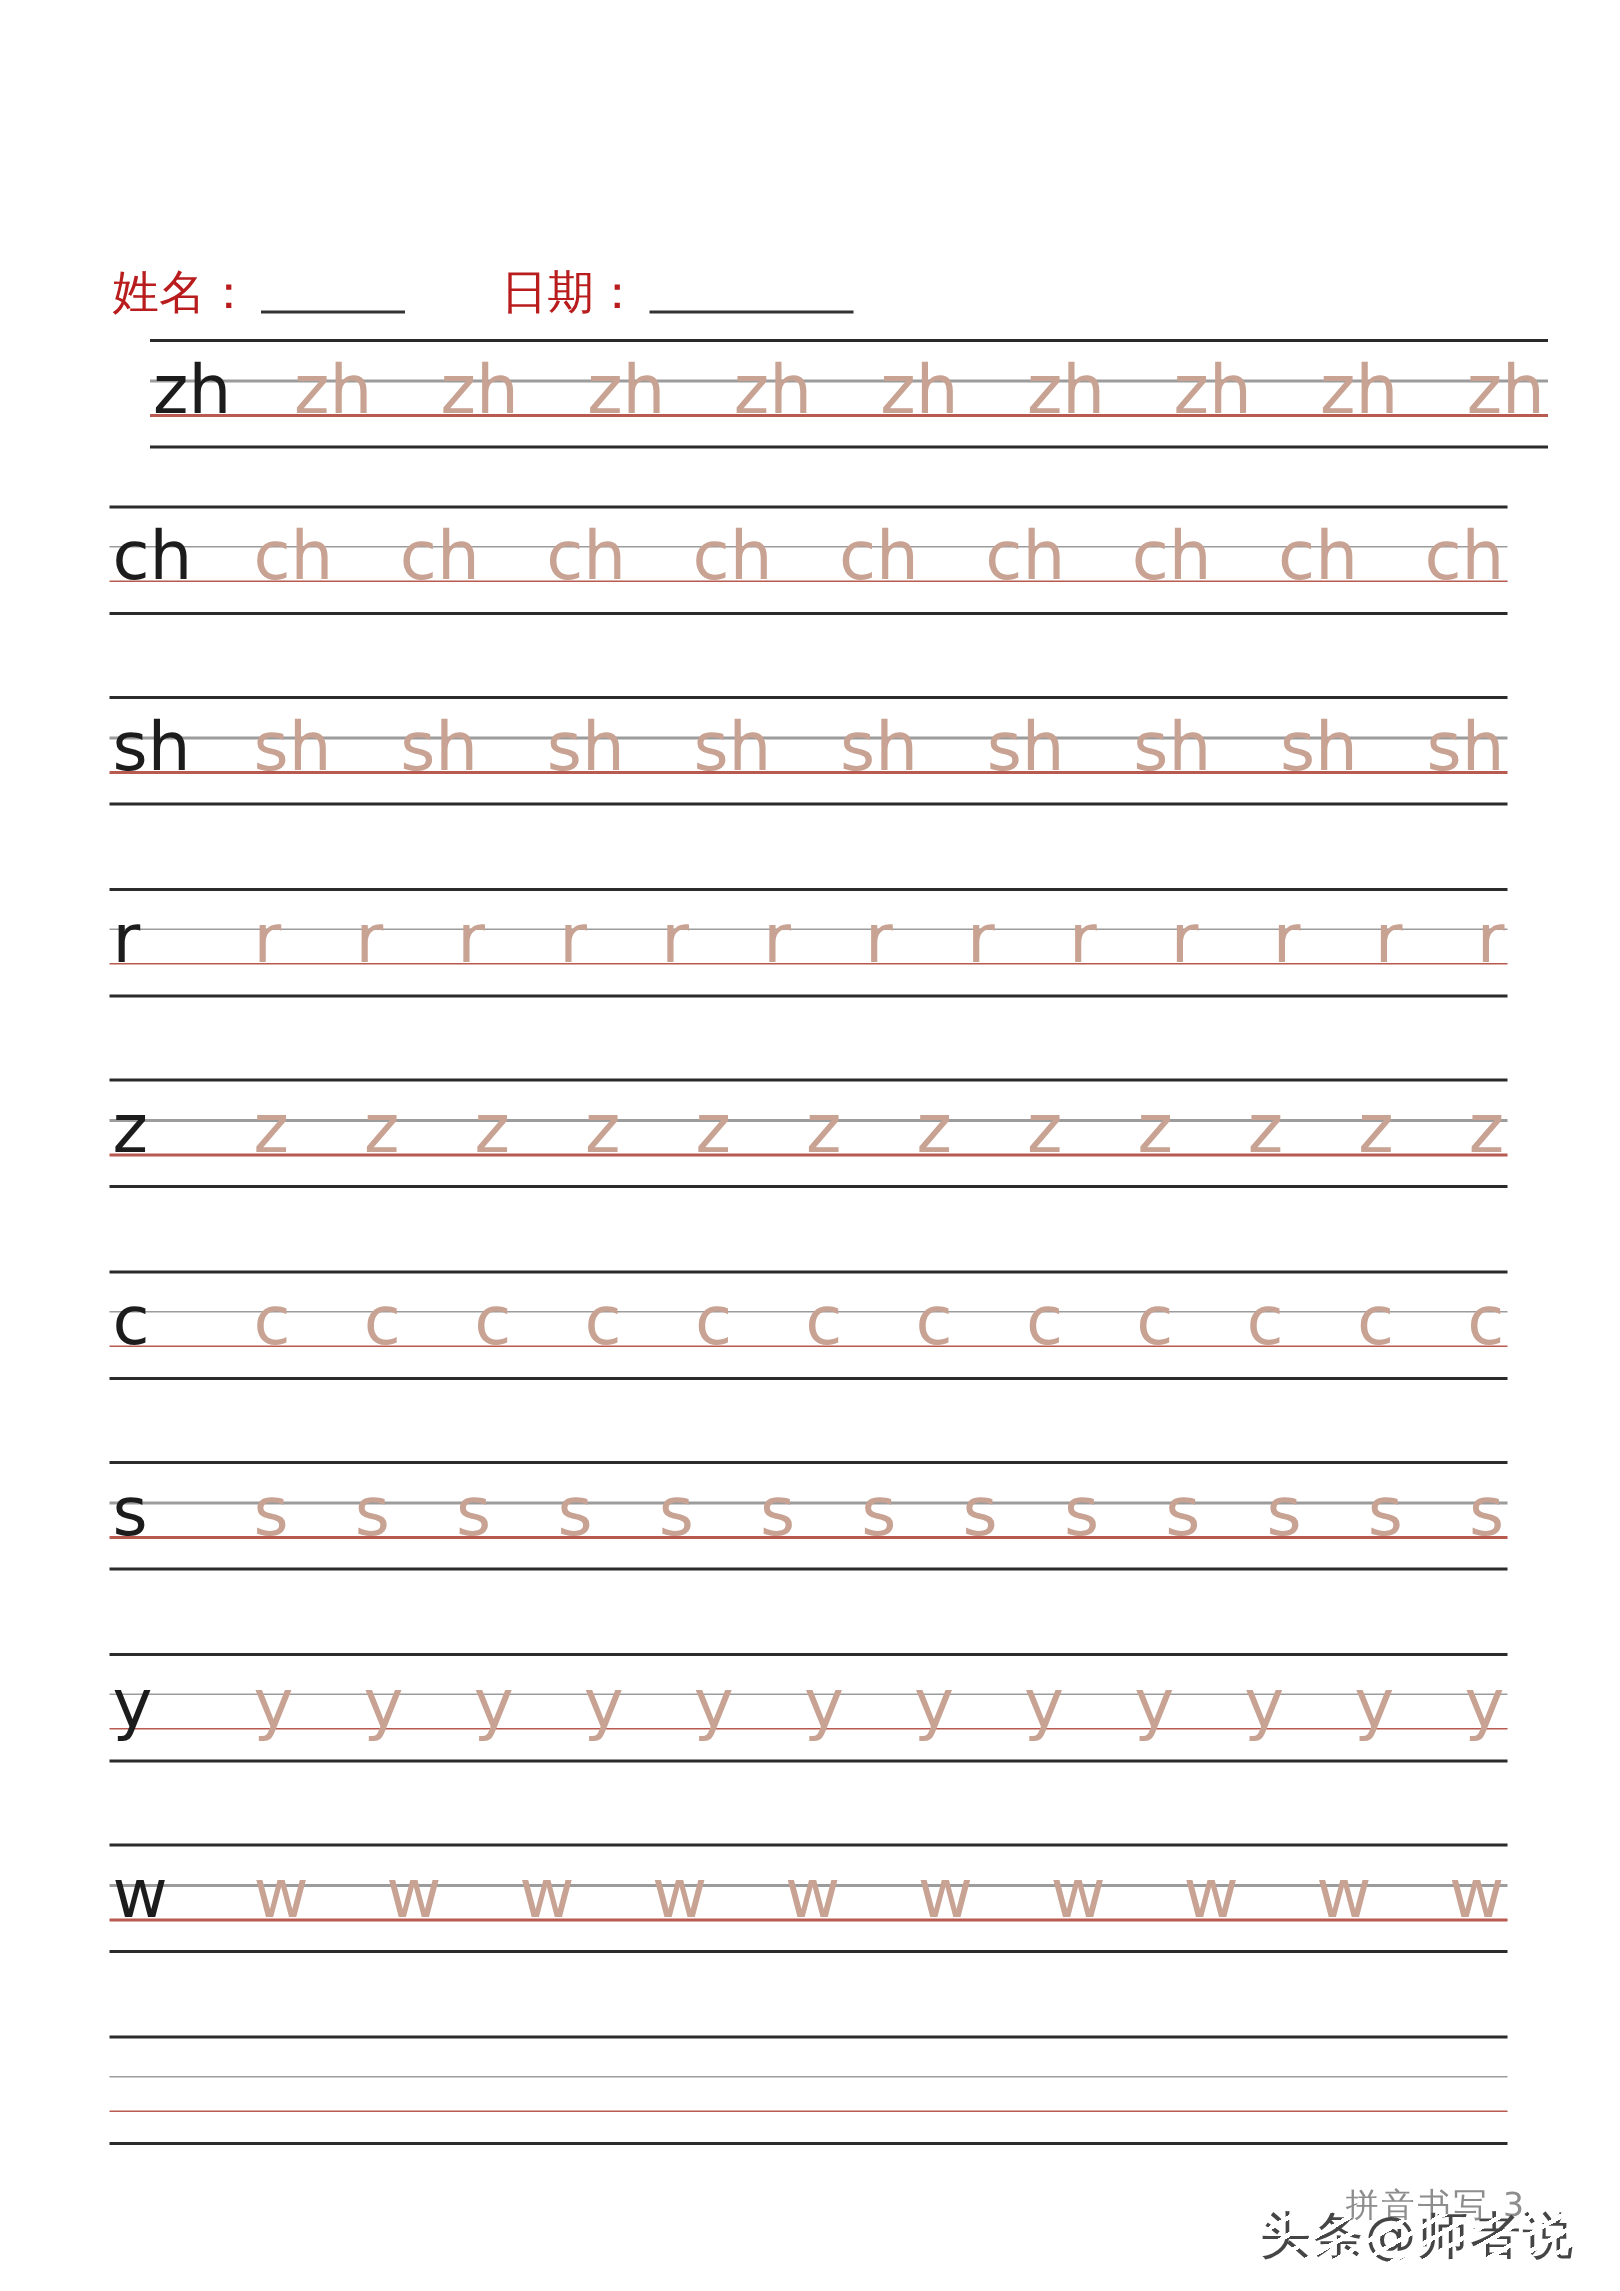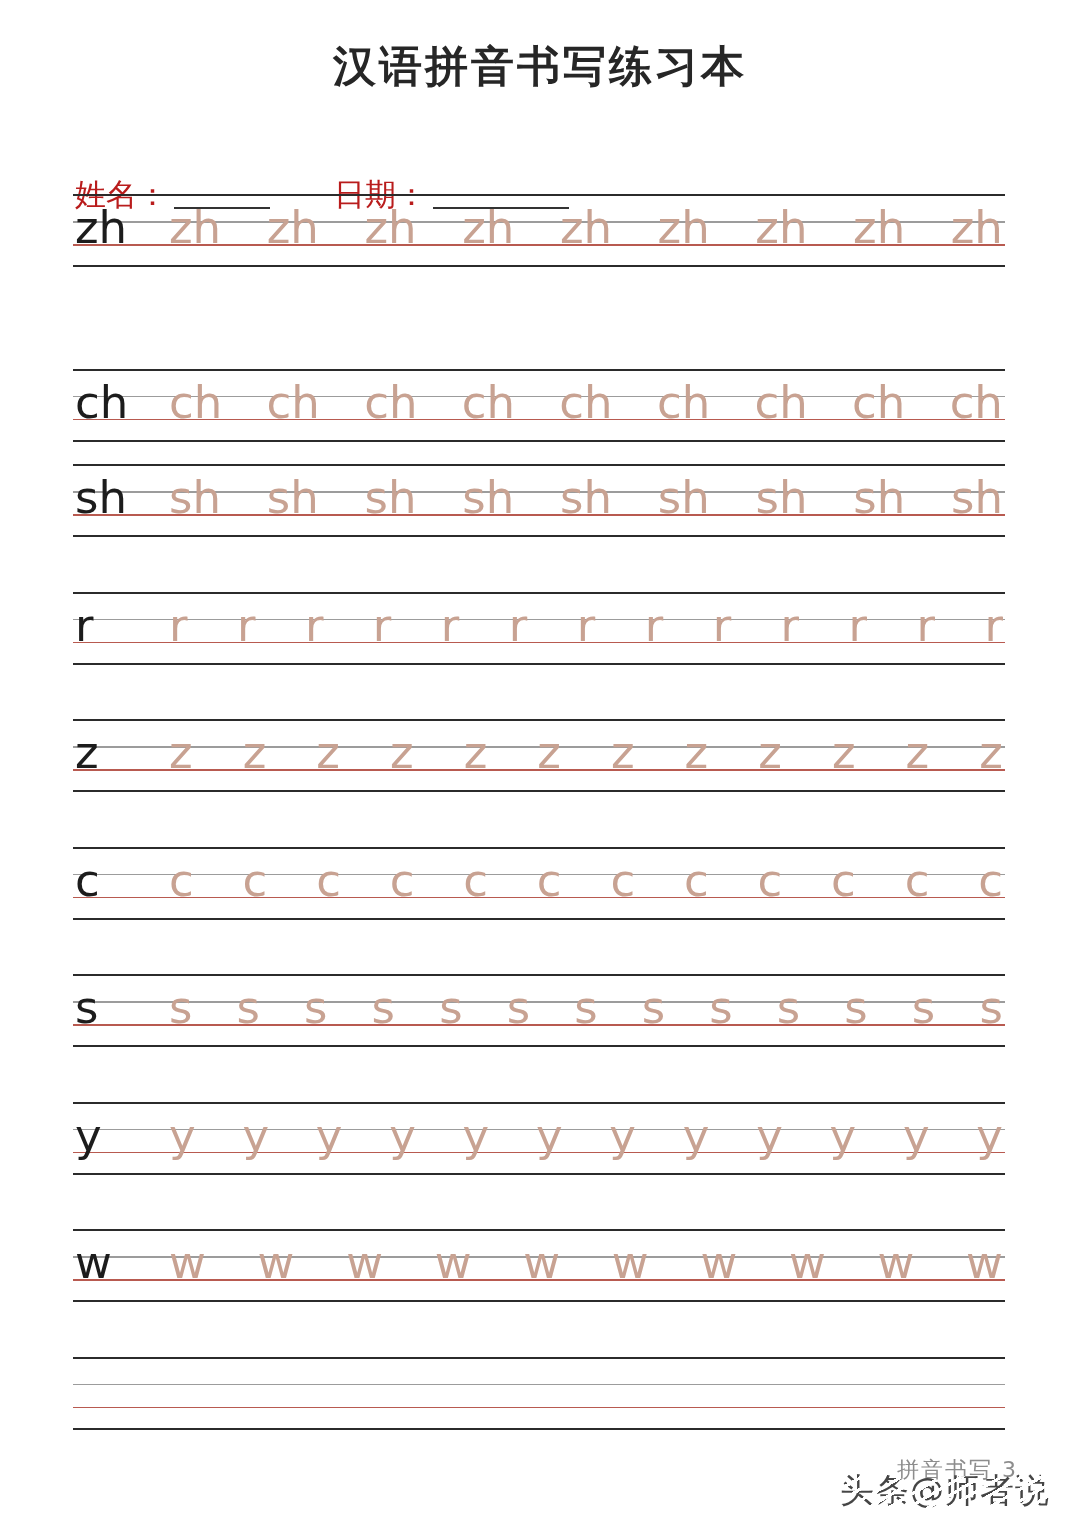--- a/index.html
+++ b/index.html
@@ -109,47 +109,46 @@
       background-clip: text;
       color: transparent;
     }
   }
 </style>
 </head>
 <body>
 
 <div class="page">
 
-  <h1 class="title">汉语拼音书写练习本</h1>
 
   <div class="header-fields">
     <span>姓名：</span><span class="uline uline-name"></span><span class="date-label">日期：</span><span class="uline uline-date"></span>
   </div>
 
   <div id="rows">
-  <div class="prow" style="top: 194px;">
+  <div class="prow" style="top: 226px; margin-left: 27px;">
     <div class="gl gl-top"></div>
     <div class="gl gl-mid"></div>
     <div class="gl gl-base"></div>
     <div class="gl gl-bottom"></div>
     <span class="example">zh</span>
     <div class="traces">
           <span class="trace">zh</span>
           <span class="trace">zh</span>
           <span class="trace">zh</span>
           <span class="trace">zh</span>
           <span class="trace">zh</span>
           <span class="trace">zh</span>
           <span class="trace">zh</span>
           <span class="trace">zh</span>
           <span class="trace">zh</span>
         </div>
   </div>
 
-  <div class="prow" style="top: 336.5px; margin-top: 32px;">
+  <div class="prow" style="top: 336.5px;">
     <div class="gl gl-top"></div>
     <div class="gl gl-mid"></div>
     <div class="gl gl-base"></div>
     <div class="gl gl-bottom"></div>
     <span class="example">ch</span>
     <div class="traces">
           <span class="trace">ch</span>
           <span class="trace">ch</span>
           <span class="trace">ch</span>
           <span class="trace">ch</span>

